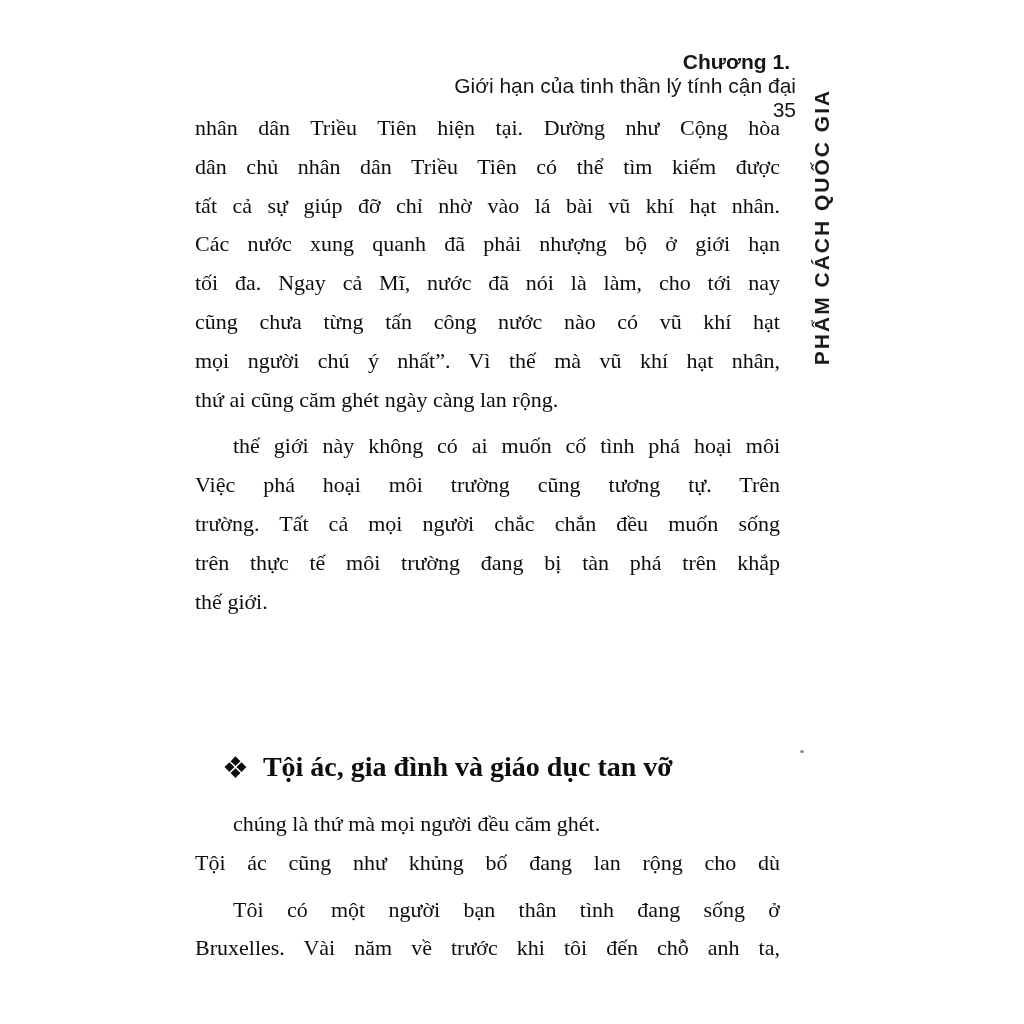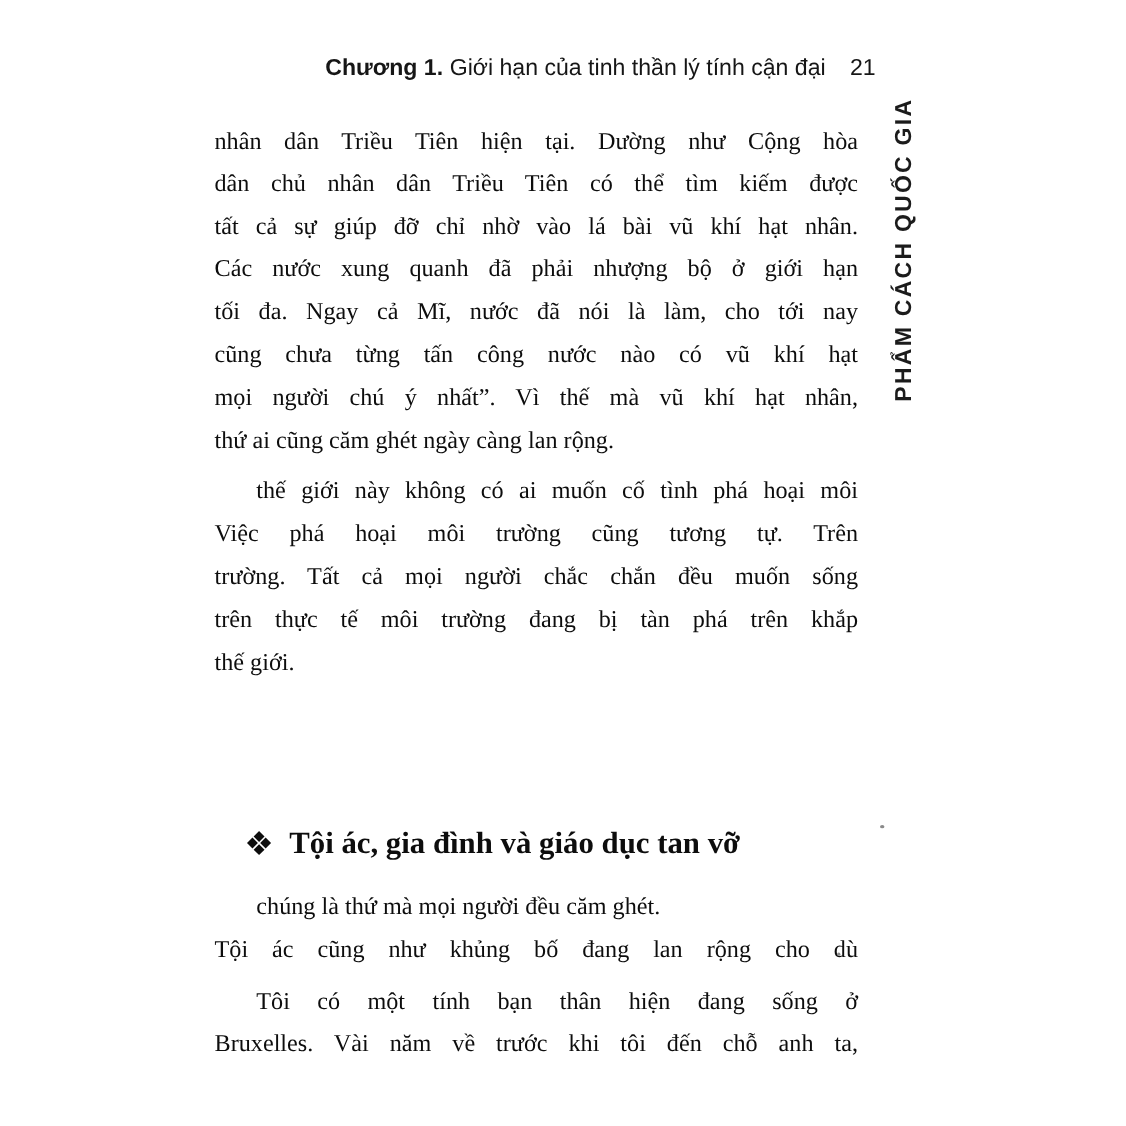--- a/index.html
+++ b/index.html
@@ -17,25 +17,26 @@
   }
 
   
   .running-header {
     position: absolute;
     top: 50px;
     left: 195px;
     width: 601px;
     display: flex;
     justify-content: flex-end;
-    align-items: flex-start;
+    align-items: flex-end;
     font-family: "Liberation Sans", "DejaVu Sans", sans-serif;
     font-size: 21px;
     color: #161616;
     white-space: nowrap;
+    flex-direction: column;
   }
   .chapter-label { font-weight: 700; margin-right: 6px; }
   .chapter-title { font-weight: 400; }
   .page-number   { font-weight: 400; margin-left: 22px; }
 
   
   .side-title {
     position: absolute;
     top: 227px;
     left: 822px;
@@ -101,21 +102,21 @@
   .speck-2 { left: 761px; top: 866px; width: 3px; height: 3px; }
 </style>
 </head>
 <body>
 
 <div id="page">
 
   <div class="running-header">
     <span class="chapter-label">Chương 1.</span>
     <span class="chapter-title">Giới hạn của tinh thần lý tính cận đại</span>
-    <span class="page-number">21</span>
+    <span class="page-number">35</span>
   </div>
 
   <div class="side-title">PHẨM CÁCH QUỐC GIA</div>
 
   <div class="body-column" id="body-top">
       <div class="paragraph">
         <div class="line">nhân dân Triều Tiên hiện tại. Dường như Cộng hòa</div>
         <div class="line">dân chủ nhân dân Triều Tiên có thể tìm kiếm được</div>
         <div class="line">tất cả sự giúp đỡ chỉ nhờ vào lá bài vũ khí hạt nhân.</div>
         <div class="line">Các nước xung quanh đã phải nhượng bộ ở giới hạn</div>
@@ -137,21 +138,21 @@
     <span class="fleuron">❖</span>
     <span class="section-title">Tội ác, gia đình và giáo dục tan vỡ</span>
   </div>
 
   <div class="body-column" id="body-bottom">
       <div class="paragraph indent">
         <div class="line line-final">chúng là thứ mà mọi người đều căm ghét.</div>
         <div class="line">Tội ác cũng như khủng bố đang lan rộng cho dù</div>
       </div>
       <div class="paragraph indent">
-        <div class="line">Tôi có một tính bạn thân hiện đang sống ở</div>
+        <div class="line">Tôi có một người bạn thân tình đang sống ở</div>
         <div class="line">Bruxelles. Vài năm về trước khi tôi đến chỗ anh ta,</div>
       </div>
     </div>
 
   <div class="speck speck-1"></div>
   <div class="speck speck-2"></div>
 
 </div>
 
 </body></html>

